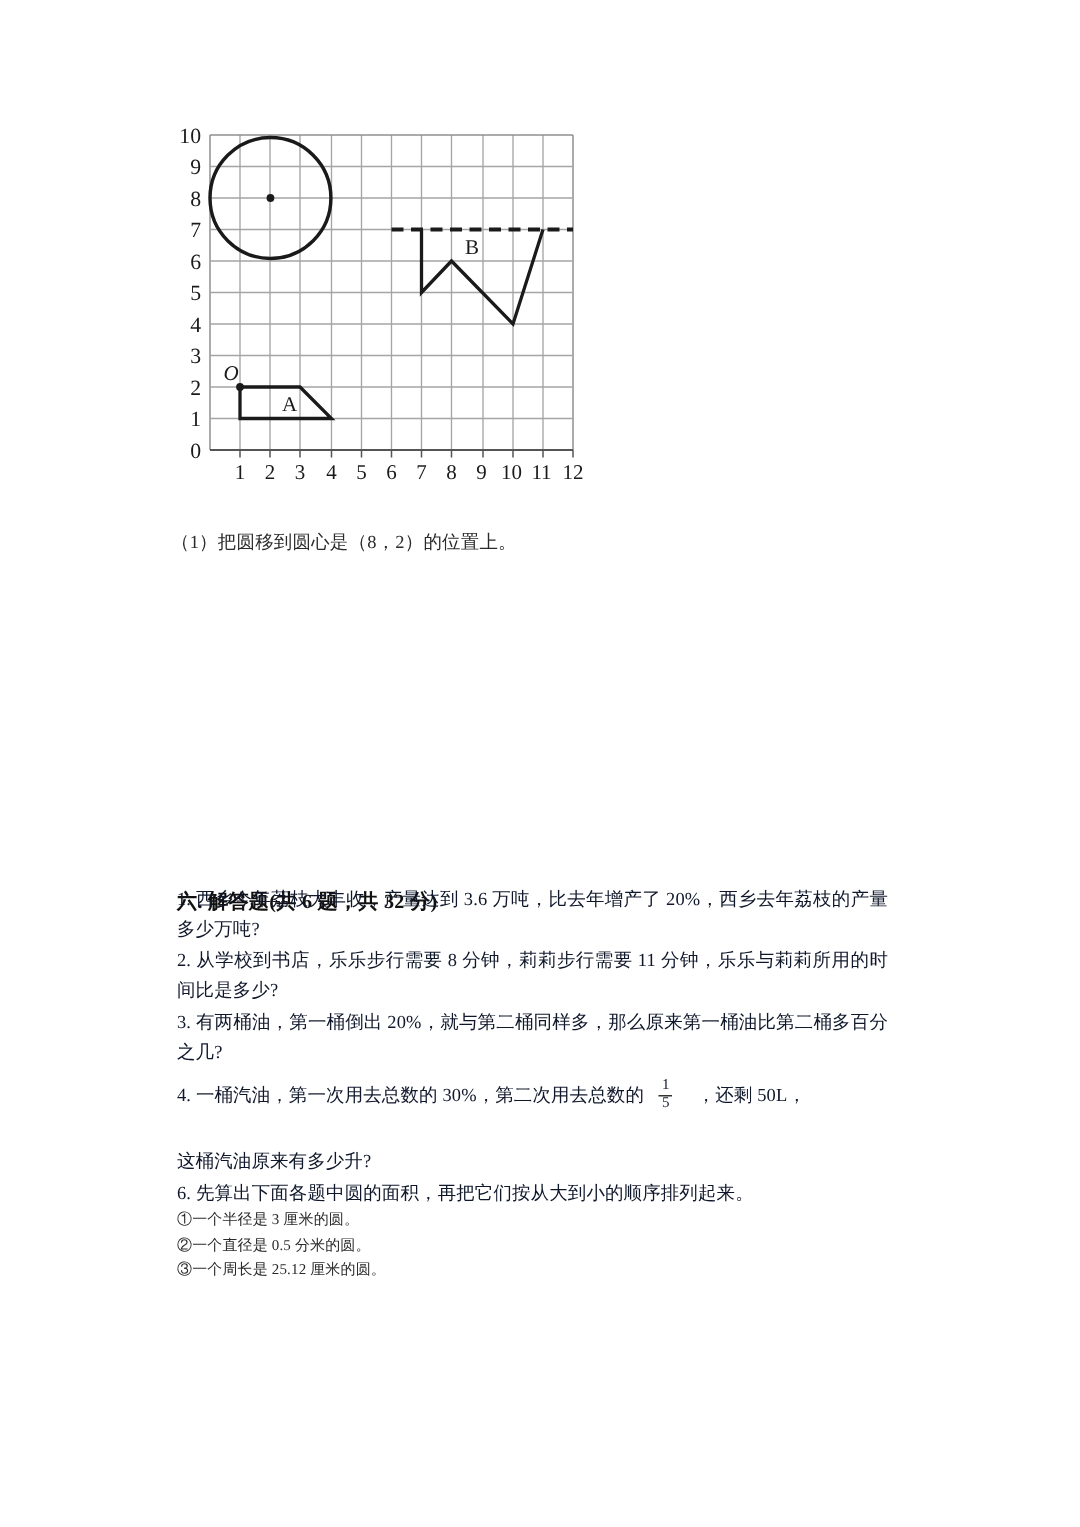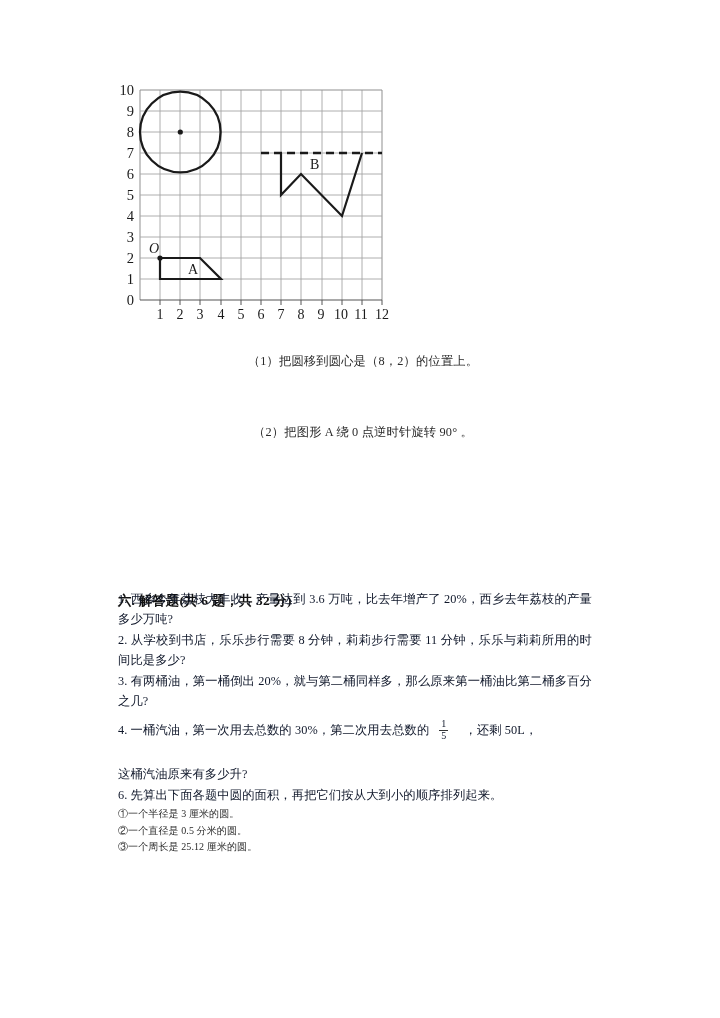--- a/index.html
+++ b/index.html
@@ -39,21 +39,21 @@
   
   .qtext {
     position: absolute;
     font-size: 12.3px;
     line-height: 1.62;
     color: #2a2a2a;
     letter-spacing: 0.15px;
     font-family: "Liberation Serif", "DejaVu Serif", serif;
   }
 
-  .sub-q { left: 128px; width: 470px; text-align: center; }
+  .sub-q { left: 114px; width: 470px; }
   .sub-q1 { top: 352px; }
   .sub-q2 { top: 423px; }
   .sub-q3 { top: 489px; }
 
   .section-head {
     position: absolute;
     left: 118px;
     top: 556px;
     font-size: 13.4px;
     font-weight: bold;
@@ -197,21 +197,20 @@
         <text x="274" y="241" font-size="14" text-anchor="middle">12</text>
 
         <text x="41" y="175" font-size="14" font-style="italic">O</text>
         <text x="80" y="196" font-size="14">A</text>
         <text x="202" y="91" font-size="14">B</text>
       </g>
     </svg>
   </div>
 
   <div class="qtext sub-q sub-q1">（1）把圆移到圆心是（8，2）的位置上。</div>
-  <div class="qtext sub-q sub-q2">（2）把图形 A 绕 0 点逆时针旋转 90°  。</div>
 
   <div class="section-head">六. 解答题(共 6 题，共 32 分)</div>
 
   <div class="prob-list">
 
     <p class="prob">1. 西乡今年荔枝大丰收，产量达到 3.6 万吨，比去年增产了 20%，西乡去年荔枝的产量多少万吨?</p>
 
     <p class="prob">2. 从学校到书店，乐乐步行需要 8 分钟，莉莉步行需要 11 分钟，乐乐与莉莉所用的时间比是多少?</p>
 
     <p class="prob">3. 有两桶油，第一桶倒出 20%，就与第二桶同样多，那么原来第一桶油比第二桶多百分之几?</p>

